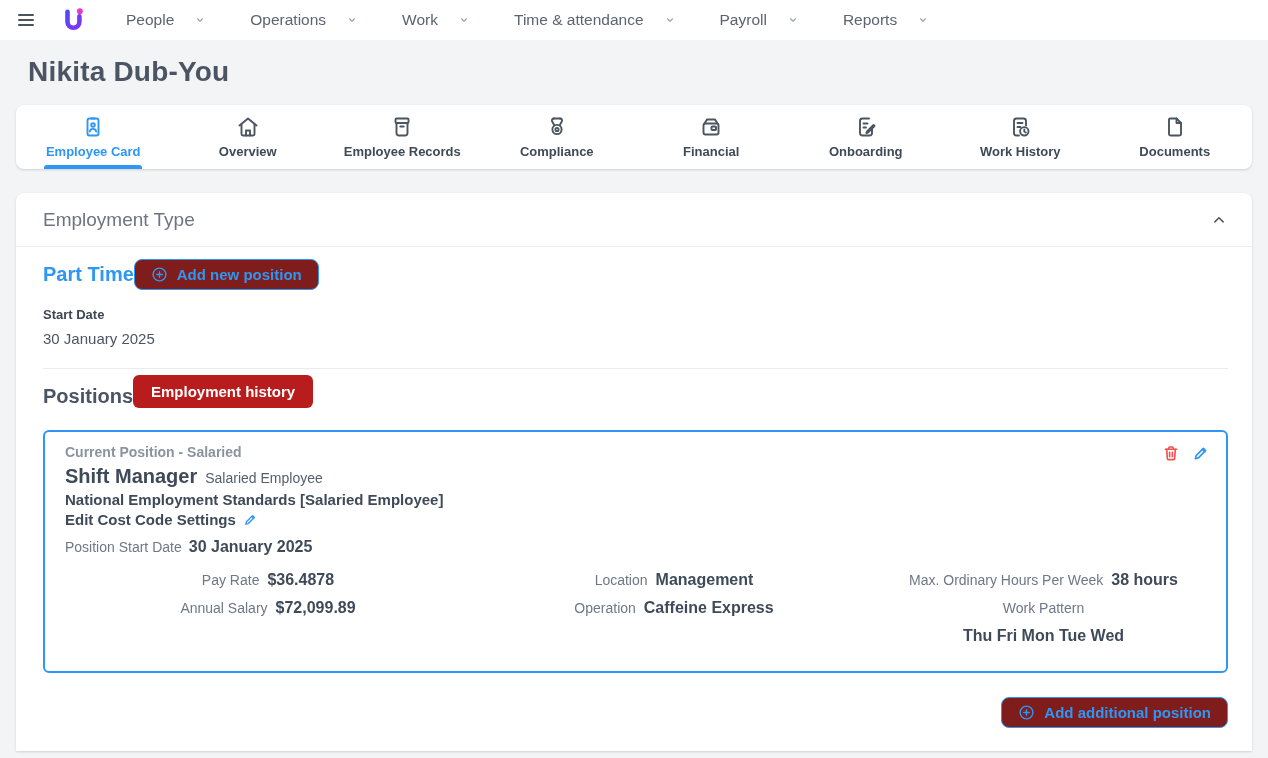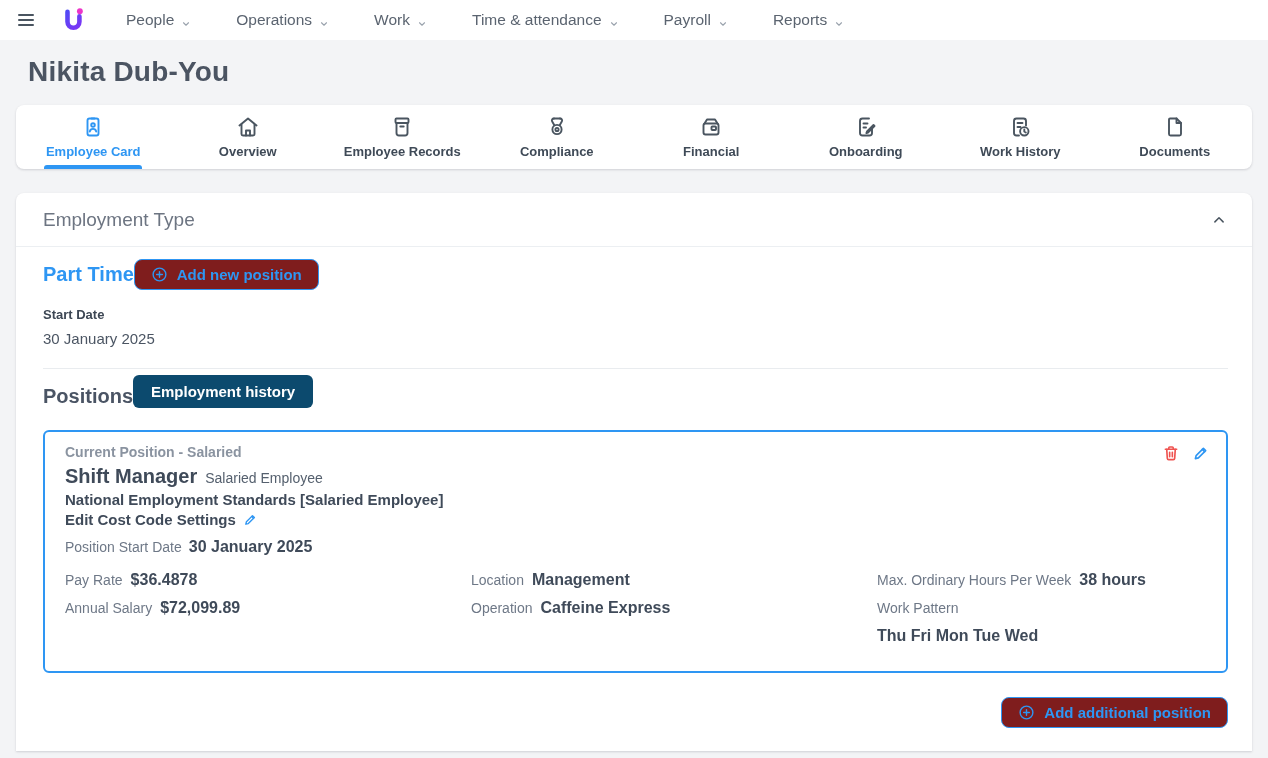--- a/index.html
+++ b/index.html
@@ -13,21 +13,21 @@
   
   .navbar {
     height:40px; background:#ffffff;
     display:flex; align-items:center;
     padding:0 14px;
   }
   .hamburger { width:16px; display:flex; flex-direction:column; gap:3px; cursor:pointer; margin-left:4px; }
   .hamburger span { height:2px; background:#4a5560; border-radius:1px; }
   .logo { margin-left:28px; display:flex; align-items:center; }
   .nav-menu { display:flex; align-items:center; gap:45px; margin-left:42px; }
-  .nav-item { display:flex; align-items:flex-end; gap:7px; cursor:pointer; }
+  .nav-item { display:flex; align-items:center; gap:21px; cursor:pointer; }
   .nav-item .lbl { font-size:15.5px; color:#5b6470; font-weight:500; }
   .chev { color:#9aa3ad; display:flex; }
   
   .page-title {
     margin:16px 0 0 28px;
     font-size:28px; font-weight:700; color:#4b5462; letter-spacing:.2px;
   }
   
   .tabs-card {
     margin:17px 16px 0 16px; height:64px;
@@ -64,21 +64,21 @@
   .row-between { display:flex; justify-content:flex-start; align-items:center; }
   .emp-type-row { margin-top:12px; }
   .emp-type { font-size:20px; font-weight:700; color:#2e96f3; }
   .btn-outline {
     display:flex; align-items:center; gap:9px;
     background:#7f1d1d; border:1.5px solid #2e96f3; border-radius:8px;
     color:#2e96f3; font-size:15px; font-weight:600;
     padding:6px 16px; cursor:pointer; font-family:inherit;
   }
   .btn-solid {
-    background:#0c4a6e; border:none; border-radius:6px;
+    background:#b91c1c; border:none; border-radius:6px;
     color:#fff; font-size:15px; font-weight:700;
     padding:8px 18px; cursor:pointer; font-family:inherit;
   }
   .field-label-sm { margin-top:17px; font-size:13px; font-weight:700; color:#3d4754; }
   .field-value { margin-top:8px; font-size:15px; color:#4b5563; }
   .section-divider { margin-top:21px; border-top:1px solid #e9ecef; }
   .positions-row { margin-top:6px; align-items:flex-end; }
   .positions-title { font-size:20px; font-weight:700; color:#4a5464; }
   
   .pos-card {
@@ -98,21 +98,21 @@
   .pos-editcost { margin-top:3px; font-size:15px; font-weight:600; color:#3f4a59;
     display:inline-flex; align-items:center; gap:7px; cursor:pointer; }
   .pos-startdate { margin-top:9px; display:flex; align-items:baseline; gap:7px; }
   .glabel { font-size:14px; color:#6e7887; }
   .gvalue { font-size:16px; font-weight:600; color:#3f4a59; }
   .pos-grid {
     margin-top:15px;
     display:grid; grid-template-columns:406px 406px 1fr;
     row-gap:10px; align-items:baseline;
   }
-  .gcell { display:flex; align-items:baseline; gap:8px; }
+  .gcell { display:flex; align-items:baseline; gap:8px;justify-content:center; }
   .wp-value { grid-column:3; }
   .add-additional-row { margin-top:24px; display:flex; justify-content:flex-end;align-items:flex-end; }
 </style>
 </head>
 <body>
 
 <div class="navbar">
   <div class="hamburger">
     <span></span>
       <span></span>

